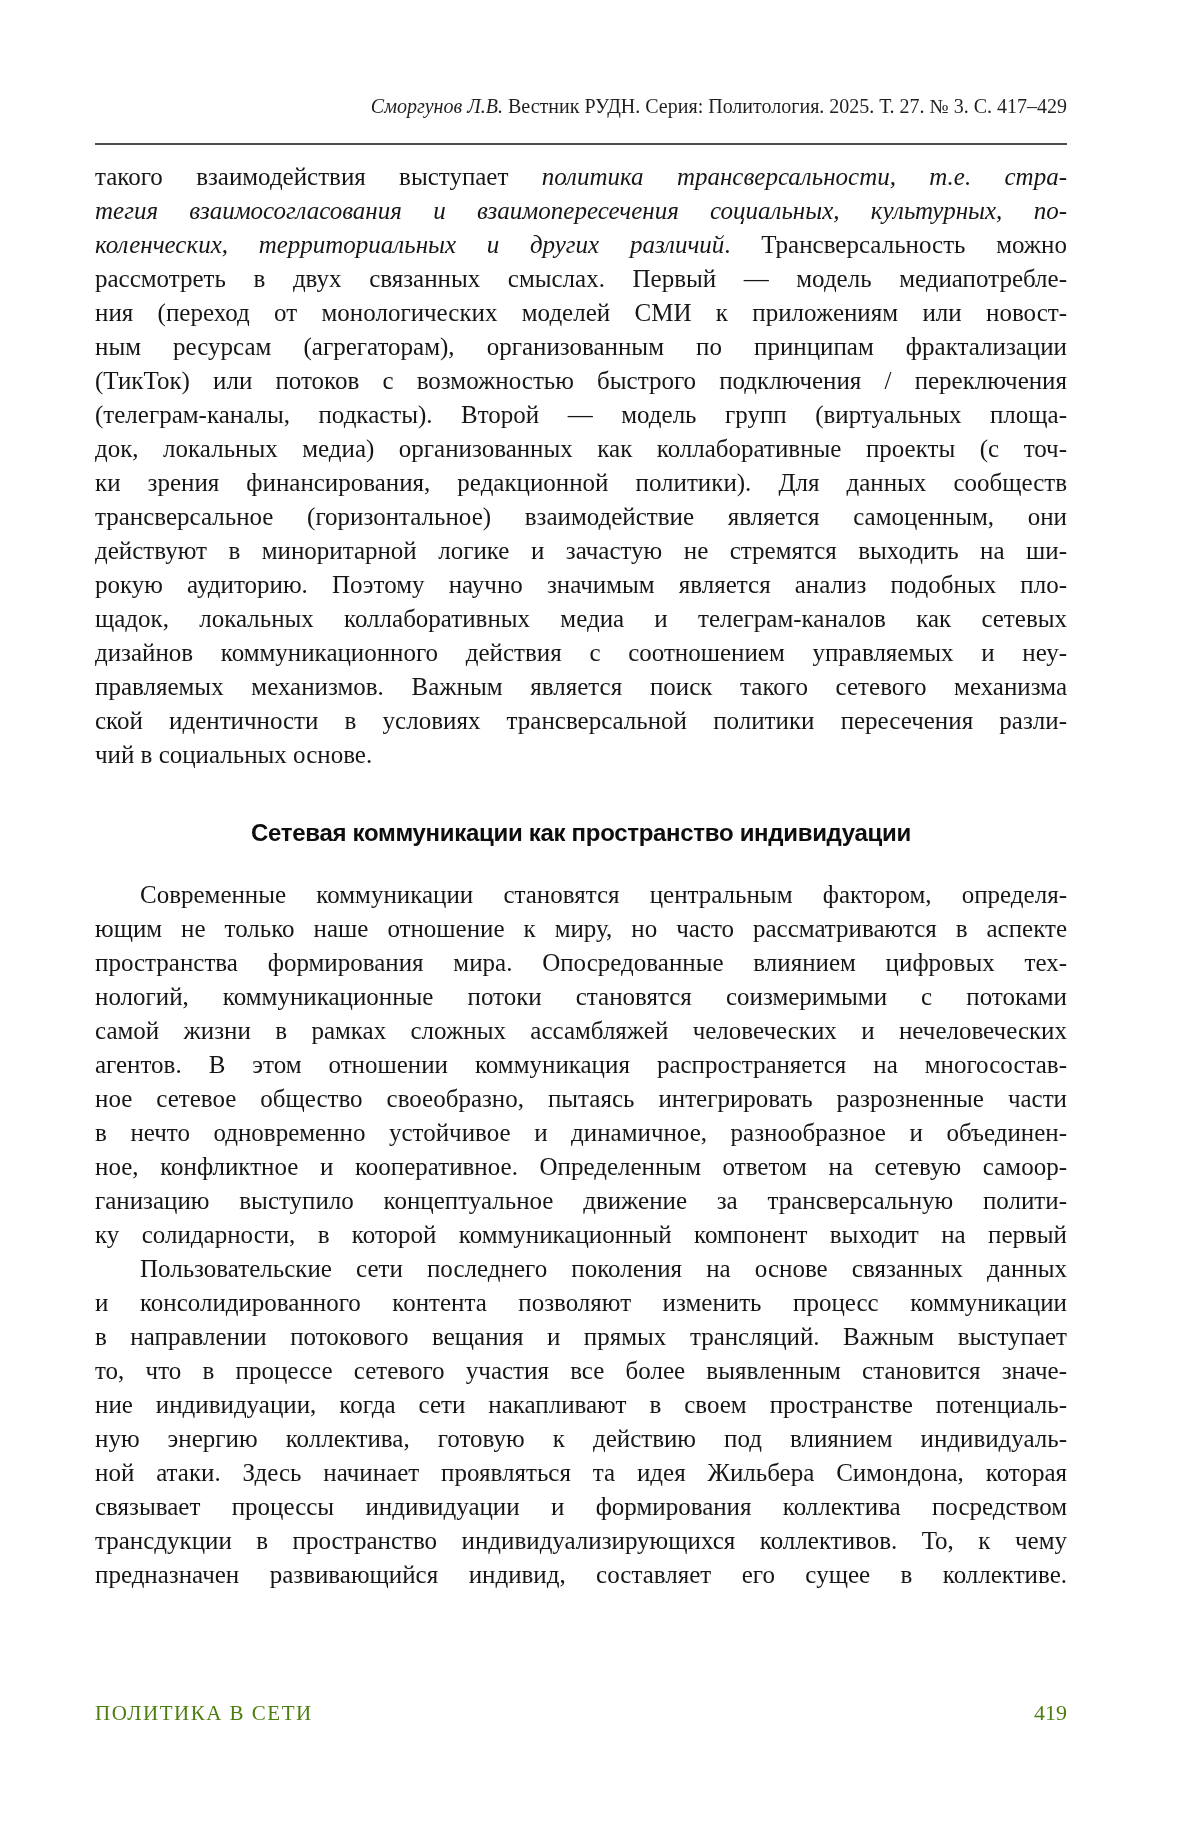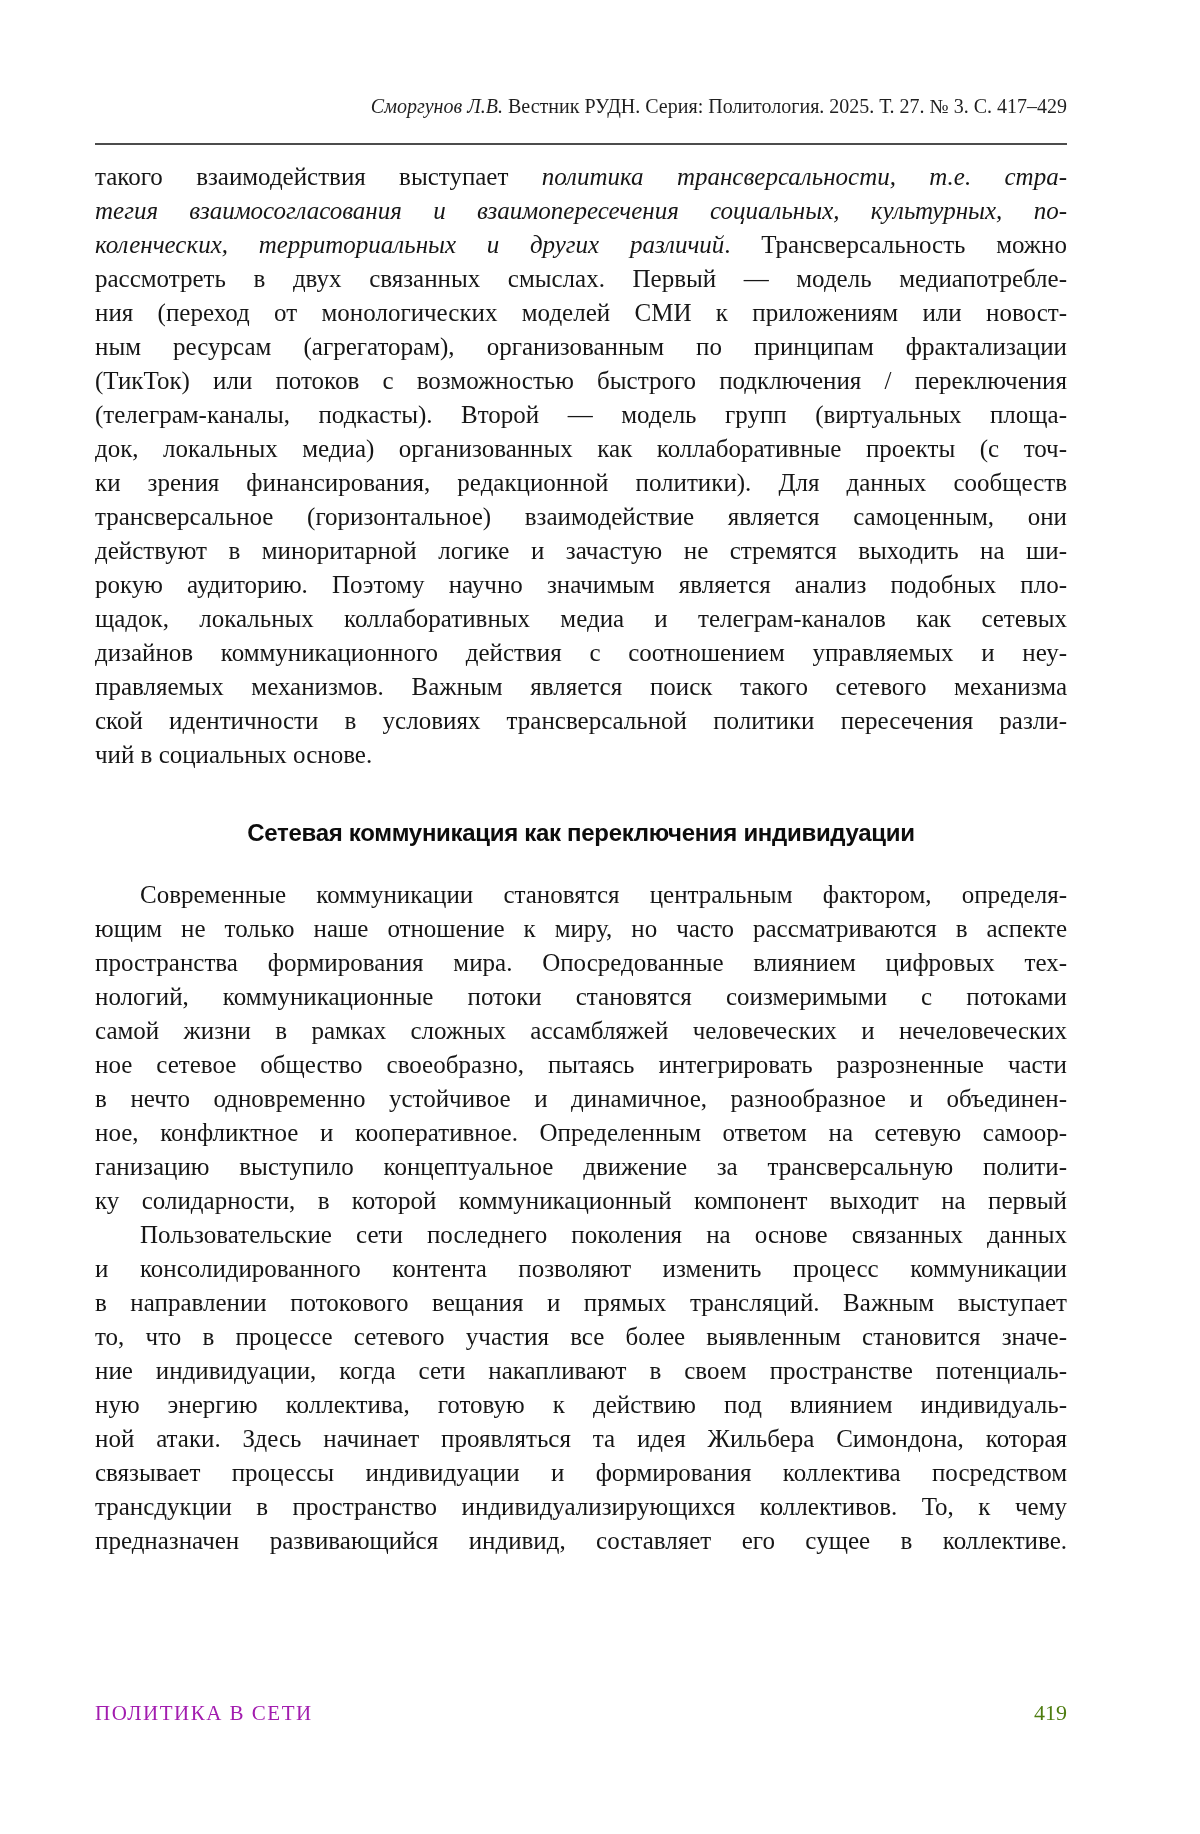--- a/index.html
+++ b/index.html
@@ -45,21 +45,21 @@
     font-family:"Liberation Sans", sans-serif;
     font-weight:bold; font-size:24px; letter-spacing:-0.3px;
     color:#0d0d0d;
   }
 
   .page-footer {
     position:absolute; top:1700px; left:95px; width:972px;
     display:flex; justify-content:space-between; align-items:baseline;
   }
   .footer-section {
-    font-size:21px; letter-spacing:1.5px; color:#a21caf;
+    font-size:21px; letter-spacing:1.5px; color:#4d7c0f;
   }
   .footer-page-number {
     font-size:22px; color:#4d7c0f;
   }
 </style>
 </head>
 <body>
 
 <div class="page">
 
@@ -83,27 +83,28 @@
         <div class="ln"><span>ки зрения финансирования, редакционной политики). Для данных сообществ</span></div>
         <div class="ln"><span>трансверсальное (горизонтальное) взаимодействие является самоценным, они</span></div>
         <div class="ln"><span>действуют в миноритарной логике и зачастую не стремятся выходить на ши-</span></div>
         <div class="ln"><span>рокую аудиторию. Поэтому научно значимым является анализ подобных пло-</span></div>
         <div class="ln"><span>щадок, локальных коллаборативных медиа и телеграм-каналов как сетевых</span></div>
         <div class="ln"><span>дизайнов коммуникационного действия с соотношением управляемых и неу-</span></div>
         <div class="ln"><span>правляемых механизмов. Важным является поиск такого сетевого механизма</span></div>
         <div class="ln"><span>ской идентичности в условиях трансверсальной политики пересечения разли-</span></div>
         <div class="ln ln-last"><span>чий в социальных основе.</span></div>
       </div>
-      <div class="section-heading">Сетевая коммуникация как переключения индивидуации</div>
+      <div class="section-heading">Сетевая коммуникации как пространство индивидуации</div>
       <div class="para">
         <div class="ln ln-indent"><span>Современные коммуникации становятся центральным фактором, определя-</span></div>
         <div class="ln"><span>ющим не только наше отношение к миру, но часто рассматриваются в аспекте</span></div>
         <div class="ln"><span>пространства формирования мира. Опосредованные влиянием цифровых тех-</span></div>
         <div class="ln"><span>нологий, коммуникационные потоки становятся соизмеримыми с потоками</span></div>
         <div class="ln"><span>самой жизни в рамках сложных ассамбляжей человеческих и нечеловеческих</span></div>
+        <div class="ln"><span>агентов. В этом отношении коммуникация распространяется на многосостав-</span></div>
         <div class="ln"><span>ное сетевое общество своеобразно, пытаясь интегрировать разрозненные части</span></div>
         <div class="ln"><span>в нечто одновременно устойчивое и динамичное, разнообразное и объединен-</span></div>
         <div class="ln"><span>ное, конфликтное и кооперативное. Определенным ответом на сетевую самоор-</span></div>
         <div class="ln"><span>ганизацию выступило концептуальное движение за трансверсальную полити-</span></div>
         <div class="ln"><span>ку солидарности, в которой коммуникационный компонент выходит на первый</span></div>
       </div>
       <div class="para">
         <div class="ln ln-indent"><span>Пользовательские сети последнего поколения на основе связанных данных</span></div>
         <div class="ln"><span>и консолидированного контента позволяют изменить процесс коммуникации</span></div>
         <div class="ln"><span>в направлении потокового вещания и прямых трансляций. Важным выступает</span></div>

